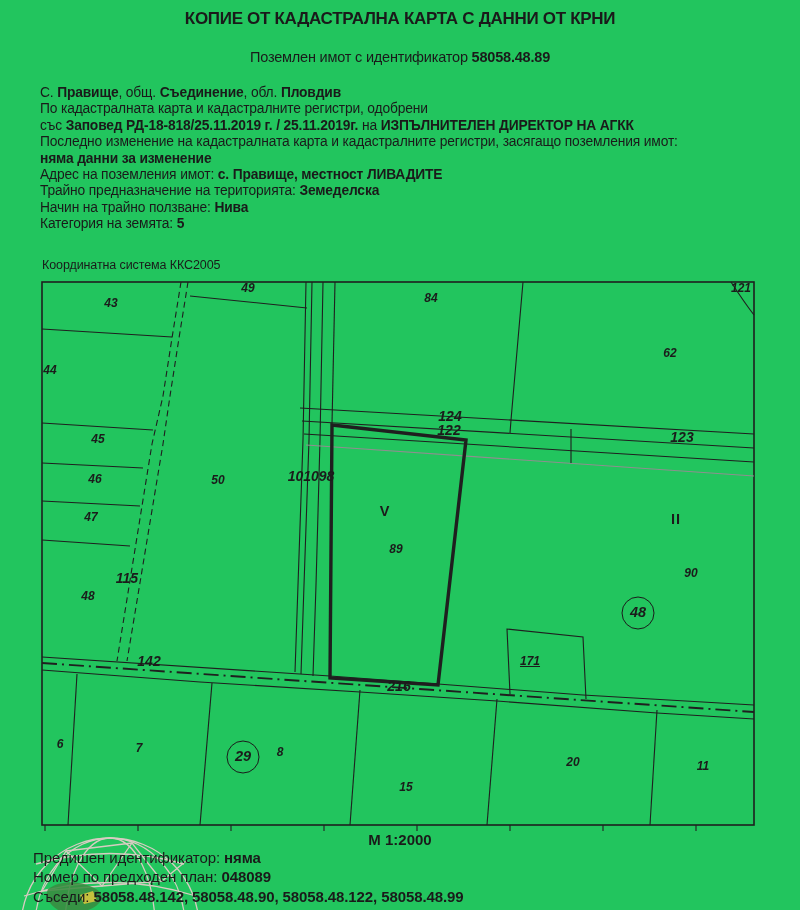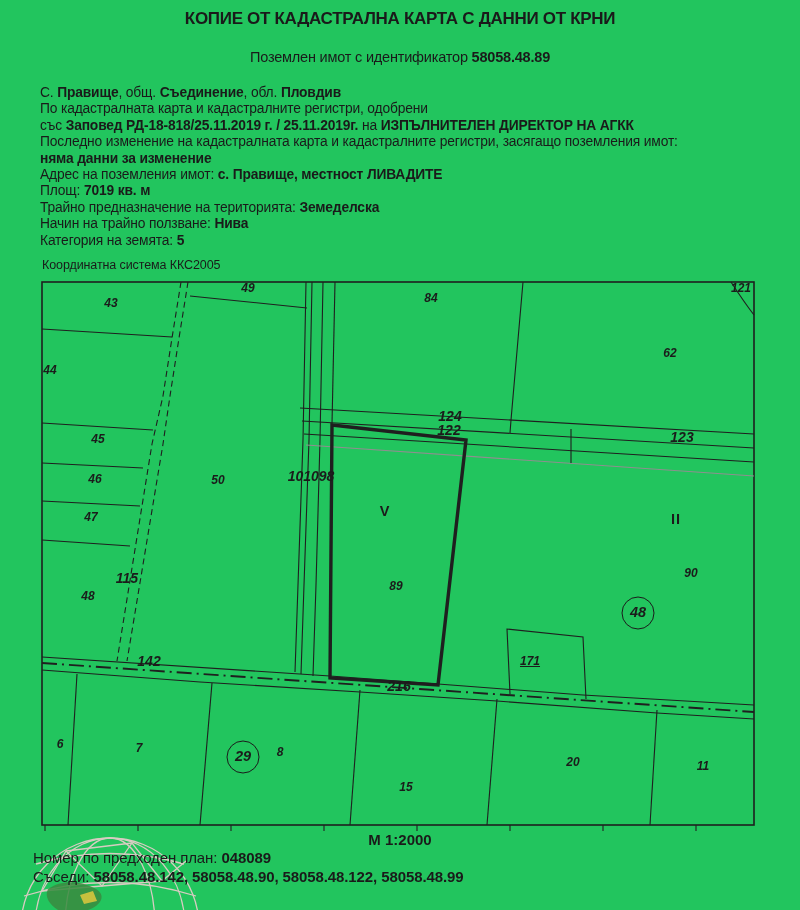--- a/index.html
+++ b/index.html
@@ -35,21 +35,20 @@
   <div class="title">КОПИЕ ОТ КАДАСТРАЛНА КАРТА С ДАННИ ОТ КРНИ</div>
   <div class="subtitle"><span>Поземлен имот с идентификатор </span><b>58058.48.89</b></div>
 
   <div id="info-lines">
       <div class="iline"><span>С. </span><b>Правище</b><span>, общ. </span><b>Съединение</b><span>, обл. </span><b>Пловдив</b></div>
       <div class="iline"><span>По кадастралната карта и кадастралните регистри, одобрени</span></div>
       <div class="iline"><span>със </span><b>Заповед РД-18-818/25.11.2019 г. / 25.11.2019г.</b><span> на </span><b>ИЗПЪЛНИТЕЛЕН ДИРЕКТОР НА АГКК</b></div>
       <div class="iline"><span>Последно изменение на кадастралната карта и кадастралните регистри, засягащо поземления имот:</span></div>
       <div class="iline"><b>няма данни за изменение</b></div>
       <div class="iline"><span>Адрес на поземления имот: </span><b>с. Правище, местност ЛИВАДИТЕ</b></div>
-      <div class="iline"><span>Площ: </span><b>7019 кв. м</b></div>
       <div class="iline"><span>Трайно предназначение на територията: </span><b>Земеделска</b></div>
       <div class="iline"><span>Начин на трайно ползване: </span><b>Нива</b></div>
       <div class="iline"><span>Категория на земята: </span><b>5</b></div>
     </div>
 
   <div class="coord">Координатна система ККС2005</div>
 
   <svg class="map" width="800" height="910" viewBox="0 0 800 910" fill="none" stroke="#1f1f1f" stroke-width="1.1" stroke-linecap="butt" stroke-linejoin="miter">
 
     <g stroke-width="1.6">
@@ -123,21 +122,21 @@
       <span class="mlbl p" style="left: 670px; top: 353px;">62</span>
       <span class="mlbl p" style="left: 50px; top: 370px;">44</span>
       <span class="mlbl p" style="left: 98px; top: 439px;">45</span>
       <span class="mlbl p" style="left: 95px; top: 479px;">46</span>
       <span class="mlbl p" style="left: 91px; top: 517px;">47</span>
       <span class="mlbl p" style="left: 218px; top: 480px;">50</span>
       <span class="mlbl rd" style="left: 311px; top: 476px;">101098</span>
       <span class="mlbl rd" style="left: 127px; top: 578px;">115</span>
       <span class="mlbl p" style="left: 88px; top: 596px;">48</span>
       <span class="mlbl r" style="left: 385px; top: 511px;">V</span>
-      <span class="mlbl p" style="left: 396px; top: 549px; margin-top: 37px;">89</span>
+      <span class="mlbl p" style="left: 396px; top: 549px;">89</span>
       <span class="mlbl r" style="left: 676px; top: 519px;">II</span>
       <span class="mlbl p" style="left: 691px; top: 573px;">90</span>
       <span class="mlbl c" style="left: 638px; top: 613px;">48</span>
       <span class="mlbl rd" style="left: 450px; top: 416px;">124</span>
       <span class="mlbl rd" style="left: 449px; top: 430px;">122</span>
       <span class="mlbl rd" style="left: 682px; top: 437px;">123</span>
       <span class="mlbl p" style="left: 530px; top: 661px; text-decoration: underline;">171</span>
       <span class="mlbl rd" style="left: 149px; top: 661px;">142</span>
       <span class="mlbl rd" style="left: 399px; top: 686px;">216</span>
       <span class="mlbl p" style="left: 60px; top: 744px;">6</span>
@@ -162,17 +161,18 @@
         <path d="M32,60 L56,20 L92,55 L122,12 L152,50 L176,30"></path>
         <path d="M32,60 L92,55 L152,50"></path>
         <path d="M56,20 L122,12"></path>
       </g>
       <path opacity="0.85" stroke="none" d="M38,58 C52,48 72,50 86,58 C96,64 92,74 78,79 L48,79 C40,74 34,66 38,58 Z" fill="#3a8a3f"></path>
       <path opacity="0.9" stroke="none" d="M70,64 L83,60 L87,70 L74,73 Z" fill="#d6c53e"></path>
     </svg>
   </div>
 
   <div class="footer">
+      <div class="fline"><span>Предишен идентификатор: </span><b>няма</b></div>
       <div class="fline"><span>Номер по предходен план: </span><b>048089</b></div>
       <div class="fline"><span>Съседи: </span><b>58058.48.142, 58058.48.90, 58058.48.122, 58058.48.99</b></div>
     </div>
 
 </div>
 
 </body></html>

